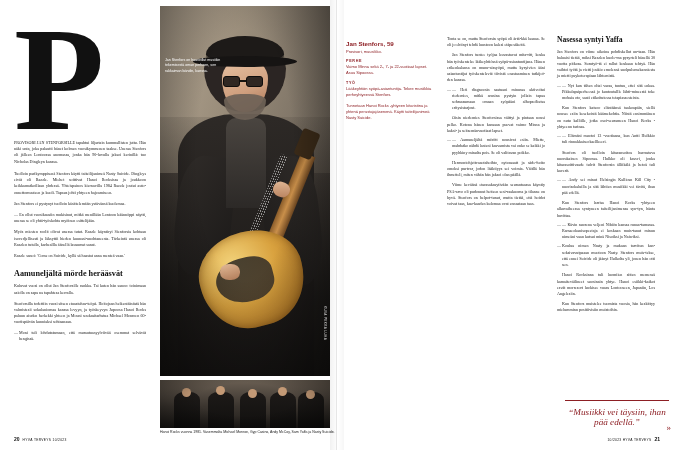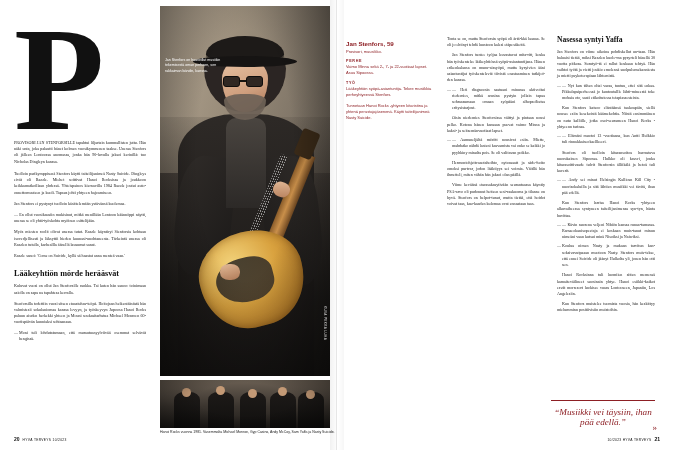--- a/index.html
+++ b/index.html
@@ -336,21 +336,21 @@
     text-align: justify;
     color: #1a1a1a;
     margin-top: 3px;
     padding-left: 5px;
     position: relative;
   }
   .r-bullet:before { content: "—"; position: absolute; left: 0; top: 0; }
 
   .pullquote {
     position: absolute;
-    left: 214px; bottom: 22px; width: 104px;
+    left: 228px; bottom: 22px; width: 104px;
     border-top: 0.8px solid #8d1f24;
     padding-top: 6px;
   }
   .pullquote .pq-text {
     font-family: "Liberation Serif", serif;
     font-style: italic;
     font-size: 9.2px;
     line-height: 1.16;
     color: #8d1f24;
     text-align: center;
@@ -380,21 +380,21 @@
       <div class="dropcap-wrap">
         <div class="dropcap">P</div>
       </div>
       <div class="lead">PROVISORI JAN STENFORSILLE tapahtui liljartain kummallisten juttu. Hän näki unta, joka palautti hänet kolmen vuosikymmenen taakse. Unessa Stenfors oli jälleen Lontoossa anomassa, jonka hän 90-luvulla jaksoi kerinillä: tuo Nicholas Dingleyn kanssa.</div>
       <div class="body-p first">Tuolloin parikymppisenä Stenfors käytti taiteilijanimeä Nasty Suicide. Dingleys eivät oli Razzle. Miehet soittivat Hanoi Rocksissa ja joukkoon keikkamatkoillaan yhdessä. Yhteispainos kiernavilla 1984 Razzle joutui auto-onnettomuuteen ja kuoli. Tapaus johti yhtyeen hajoamiseen.</div>
       <div class="body-p">Jan Stenfors ei pystynyt tuolloin käsittelemään ystävänsä kuolemaa.</div>
       <div class="body-p">— En ollut vuosikausiin mukisinut, mitkä menillään Lontoon käännöppi näytti, unessa se oli yhtä-työskohta myöinen esittelijään.</div>
       <div class="body-p">Myös miesten roolit olivat unessa tutut. Razzle käyntiryi Sienforsia kohtaan isovedjellisesti ja läksyttii hieden kuunasi-unohtaneesta. Tärkeintä unessa oli Razzlen tutulla, karheallla äänellä lausumat sanat.</div>
       <div class="body-p">Razzle sanoi: 'Come on Suicide, kyllä sä haastat anna menteä vaan.'</div>
 
-      <div class="subhead">Lääkeyhtiön mörde herääsvät</div>
+      <div class="subhead">Aamuneljältä mörde herääsvät</div>
       <div class="body-p">Kuluvat vuosi on ollut Jan Stenforsille rankka. Tai kuten hän sanoo: toinimaan asiolla on sapa na tapahtesa kerralla.</div>
       <div class="body-p">Stenforsilla todettiin vuosi sitsen etuastuhas-teöpä. Hoitojaan heikentäinästä hän valmistesii sokulaniomaa kanssa levyyn, ja työskeyvyn Jupoosa Hanoi Rocks paluun aiuden herkekki yhteen ja Mouni soukasitarhstua Michael Monroen 60-vuotispäivän kunniaksi sohtaanaan.</div>
       <div class="bullets">
         <div class="bullet">Moni tuli lohdutatamaan, että murautuasyylviivää osemmat selvävät hengissä.</div>
       </div>
     </div>
 
     <div class="photo-main">
       <div class="bg"></div>
       <div class="wall"></div>

